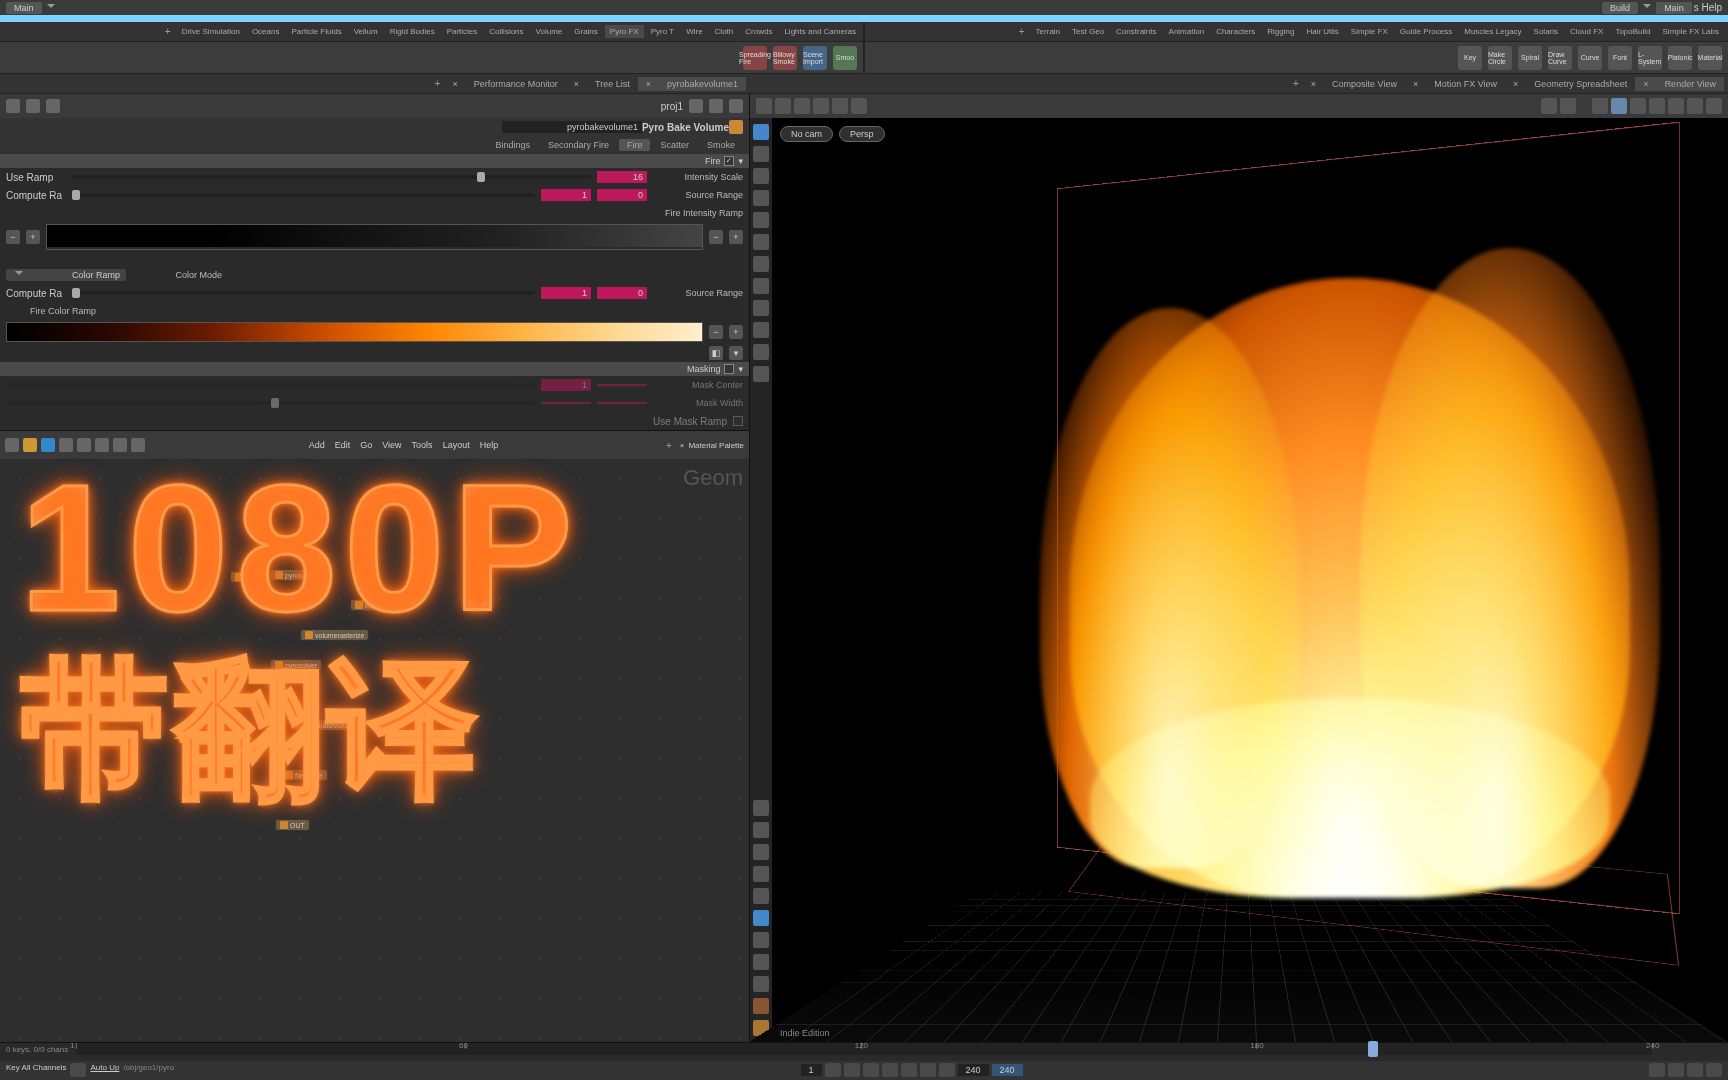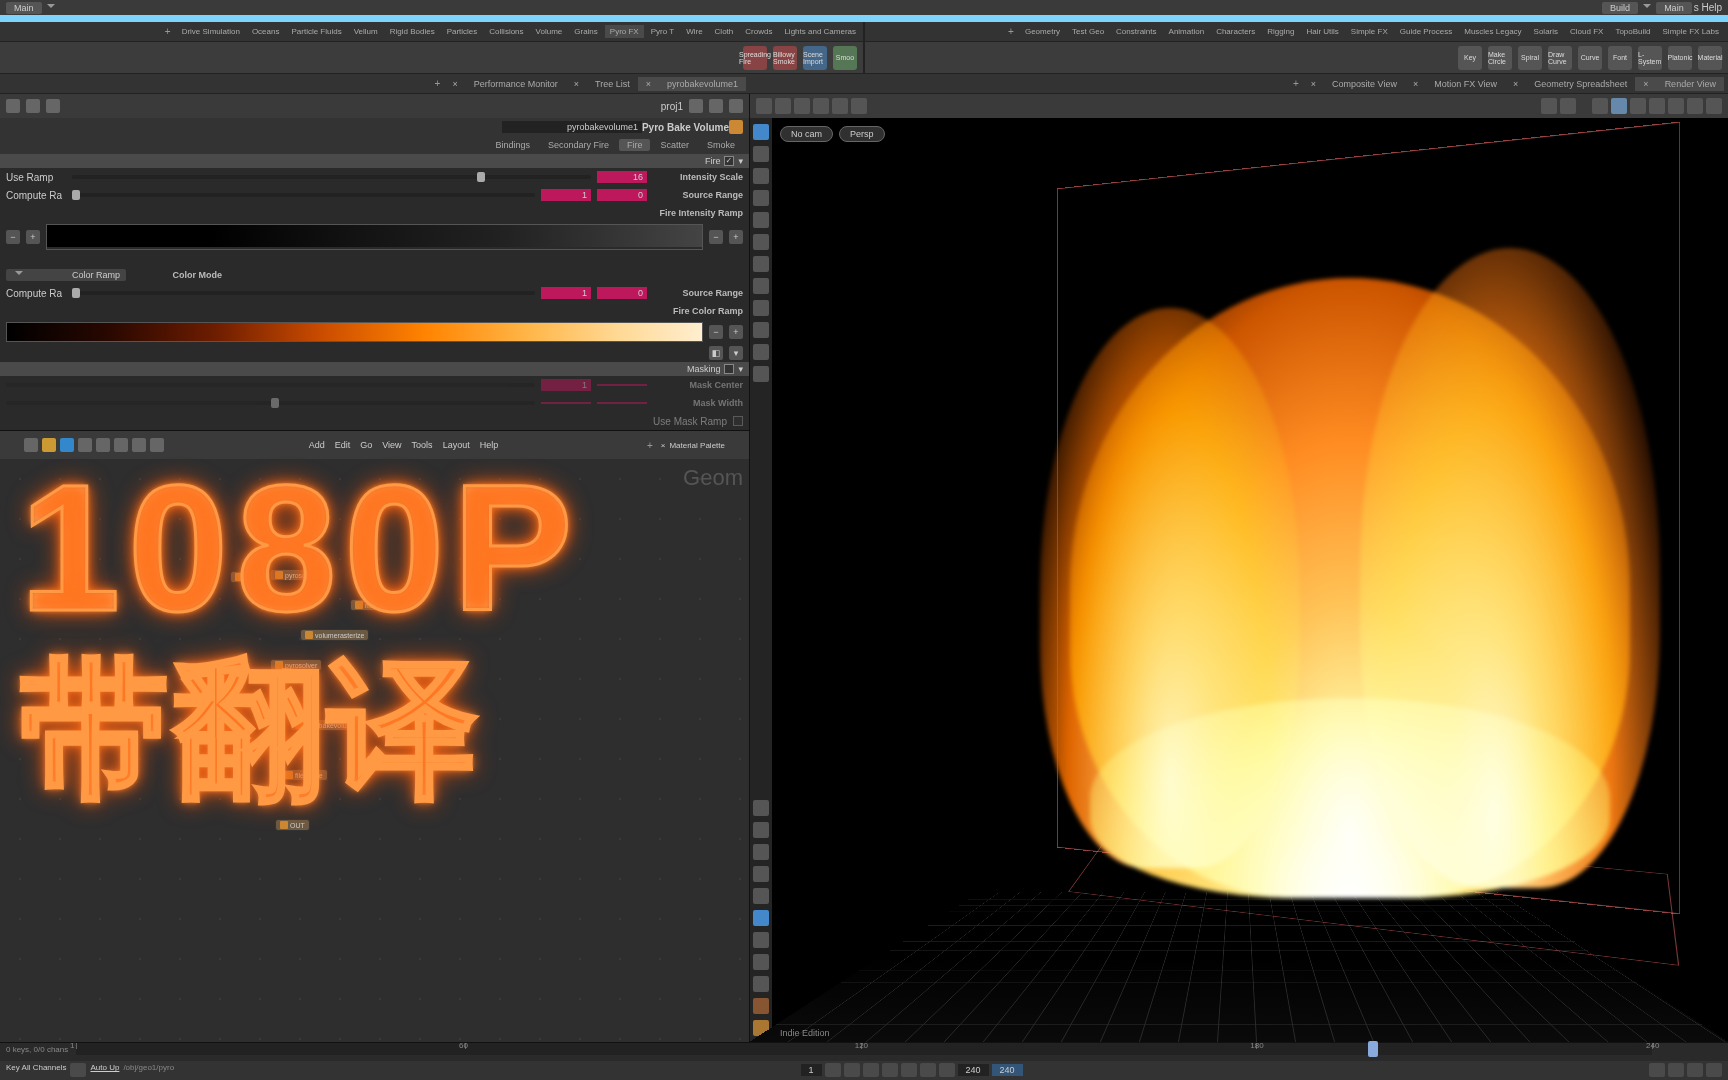--- a/index.html
+++ b/index.html
@@ -27,30 +27,30 @@
   .params-head { height:24px; background:#3a3a3a; display:flex; align-items:center; padding:0 6px; gap:6px; }
   .sqic { width:14px; height:14px; background:#666; border-radius:2px; }
   .params-title { height:18px; background:#333; display:flex; align-items:center; justify-content:space-between; padding:0 6px; }
   .param-sub { height:18px; background:#333; display:flex; align-items:center; gap:2px; padding:0 6px; }
   .sub-tab { padding:1px 8px; font-size:9px; color:#aaa; }
   .sub-tab.act { background:#555; border-radius:2px; }
   .cat { background:#4a4a4a; padding:2px 6px; font-size:9px; display:flex; justify-content:flex-end; align-items:center; gap:4px; }
   .chk { width:10px; height:10px; border:1px solid #888; background:#333; display:inline-block; }
   .chk.on::after { content:"✓"; font-size:8px; color:#ccc; position:relative; top:-2px; }
   .row { display:flex; align-items:center; padding:2px 6px; gap:6px; height:18px; }
-  .lbl { width:90px; text-align:right; font-size:9px; color:#bbb;font-weight:bold; }
+  .lbl { width:90px; text-align:right; font-size:9px; color:#bbb; }
   .val { width:50px; background:#be185d; padding:1px 4px; font-size:9px; text-align:right; }
   .slider { flex:1; height:4px; background:#222; position:relative; border-radius:2px; }
   .slider-h { position:absolute; top:-3px; width:8px; height:10px; background:#aaa; border-radius:2px; }
   .btn-s { width:14px; height:14px; background:#555; border-radius:2px; display:flex; align-items:center; justify-content:center; font-size:9px; }
   .ramp { height:26px; margin:4px 6px; border:1px solid #555; position:relative; }
   .ramp-a { height:22px; background:linear-gradient(90deg,#000,#000 25%,#111 45%,#222 70%,#444 100%); }
   .gradient { height:20px; margin:4px 6px; background:linear-gradient(90deg,#000 0%,#2a0800 15%,#6e1d00 30%,#c94b00 45%,#ff8300 60%,#ffb648 75%,#ffd995 88%,#ffeecf 100%); border:1px solid #555; }
   .netview { flex:1; background:#2e2e2e; position:relative; border-top:1px solid #111; overflow:hidden; }
-  .net-top { height:28px; background:#3a3a3a; display:flex; align-items:center; justify-content:space-between; padding:0 24px; }
+  .net-top { height:28px; background:#3a3a3a; display:flex; align-items:center; justify-content:space-between; padding:0 5px; }
   .net-menu { display:flex; gap:10px; font-size:9px; }
   .netgrid { position:absolute; inset:28px 0 0 0; background-image:radial-gradient(circle,#3a3a3a 1px,transparent 1px); background-size:40px 40px; }
   .node { position:absolute; background:#6a5a44; border:1px solid #333; border-radius:3px; padding:1px 4px; font-size:7px; display:flex; align-items:center; gap:2px; }
   .node-ic { width:8px; height:8px; background:#cc8833; border-radius:1px; }
   .overlay-text { position:absolute; left:20px; top:430px; width:720px; height:460px; pointer-events:none; z-index:50; }
   .fire-text { font-family:Arial,sans-serif; font-weight:900; color:transparent; -webkit-text-stroke:3px #ff9944; text-shadow:0 0 12px #ff7722,0 0 24px #ff5500,0 0 4px #ffcc88; filter:blur(0.5px);margin-top:14px; }
   .ft1 { font-size:180px; letter-spacing:8px; }
   .ft2 { font-size:150px; letter-spacing:4px; margin-top:-20px; }
   .vp-top { height:24px; background:#3a3a3a; display:flex; align-items:center; padding:0 6px; gap:4px; justify-content:space-between; }
   .vp-ic { width:16px; height:16px; background:#555; border-radius:2px; }
@@ -118,21 +118,21 @@
     <span class="shelf-tab act">Pyro FX</span>
     <span class="shelf-tab">Pyro T</span>
     <span class="shelf-tab">Wire</span>
     <span class="shelf-tab">Cloth</span>
     <span class="shelf-tab">Crowds</span>
     <span class="shelf-tab">Lights and Cameras</span>
   </div>
   <div style="width:2px;height:100%;background:#222"></div>
   <div class="shelf-half" style="flex:1;justify-content:flex-end;">
     <span class="plus">+</span>
-    <span class="shelf-tab">Geometry</span>
+    <span class="shelf-tab">Terrain</span>
     <span class="shelf-tab">Test Geo</span>
     <span class="shelf-tab">Constraints</span>
     <span class="shelf-tab">Animation</span>
     <span class="shelf-tab">Characters</span>
     <span class="shelf-tab">Rigging</span>
     <span class="shelf-tab">Hair Utils</span>
     <span class="shelf-tab">Simple FX</span>
     <span class="shelf-tab">Guide Process</span>
     <span class="shelf-tab">Muscles Legacy</span>
     <span class="shelf-tab">Solaris</span>
@@ -258,21 +258,21 @@
     </div>
     <div class="row">
       <span style="width:60px;">Compute Ra</span>
       <div class="slider">
           <span class="slider-h" style="left:0%;"></span>
         </div>
       <span class="val">1</span>
       <span class="val">0</span>
       <span class="lbl">Source Range</span>
     </div>
-    <div class="row" style="justify-content:flex-end;">
+    <div class="row" style="">
       <span class="lbl">Fire Color Ramp</span>
     </div>
     <div class="row" style="height:auto;">
       <div class="gradient" style="flex:1;margin:0;"></div>
       <div class="btn-s">−</div>
       <div class="btn-s">+</div>
     </div>
     <div class="row">
       <div style="flex:1;"></div>
       <div class="btn-s">◧</div>

